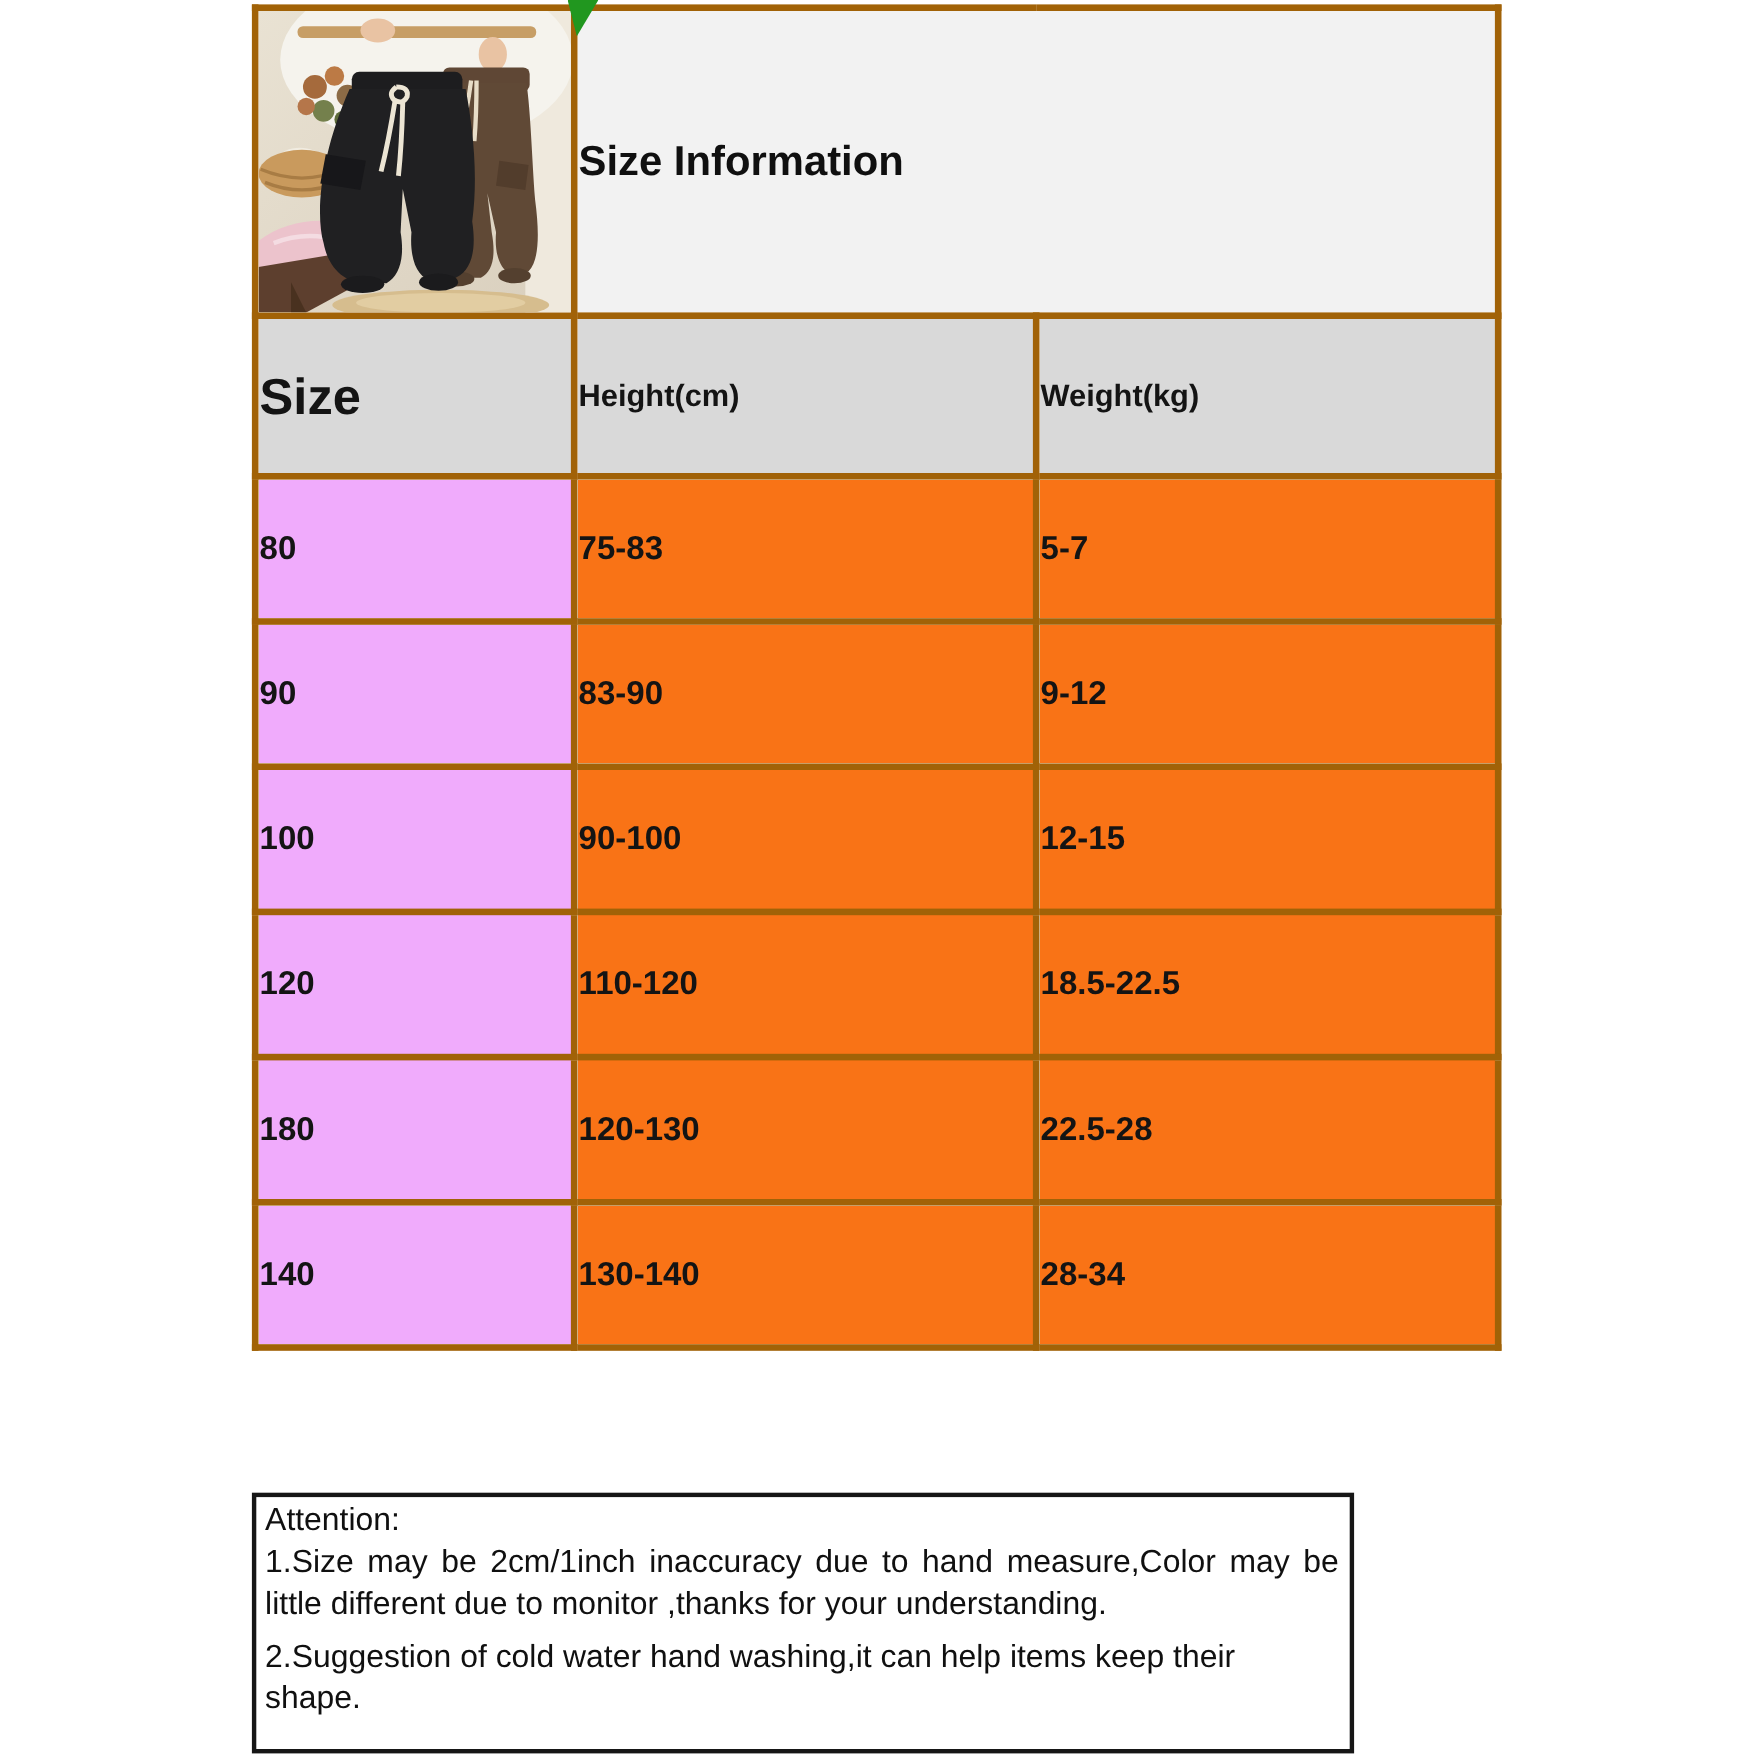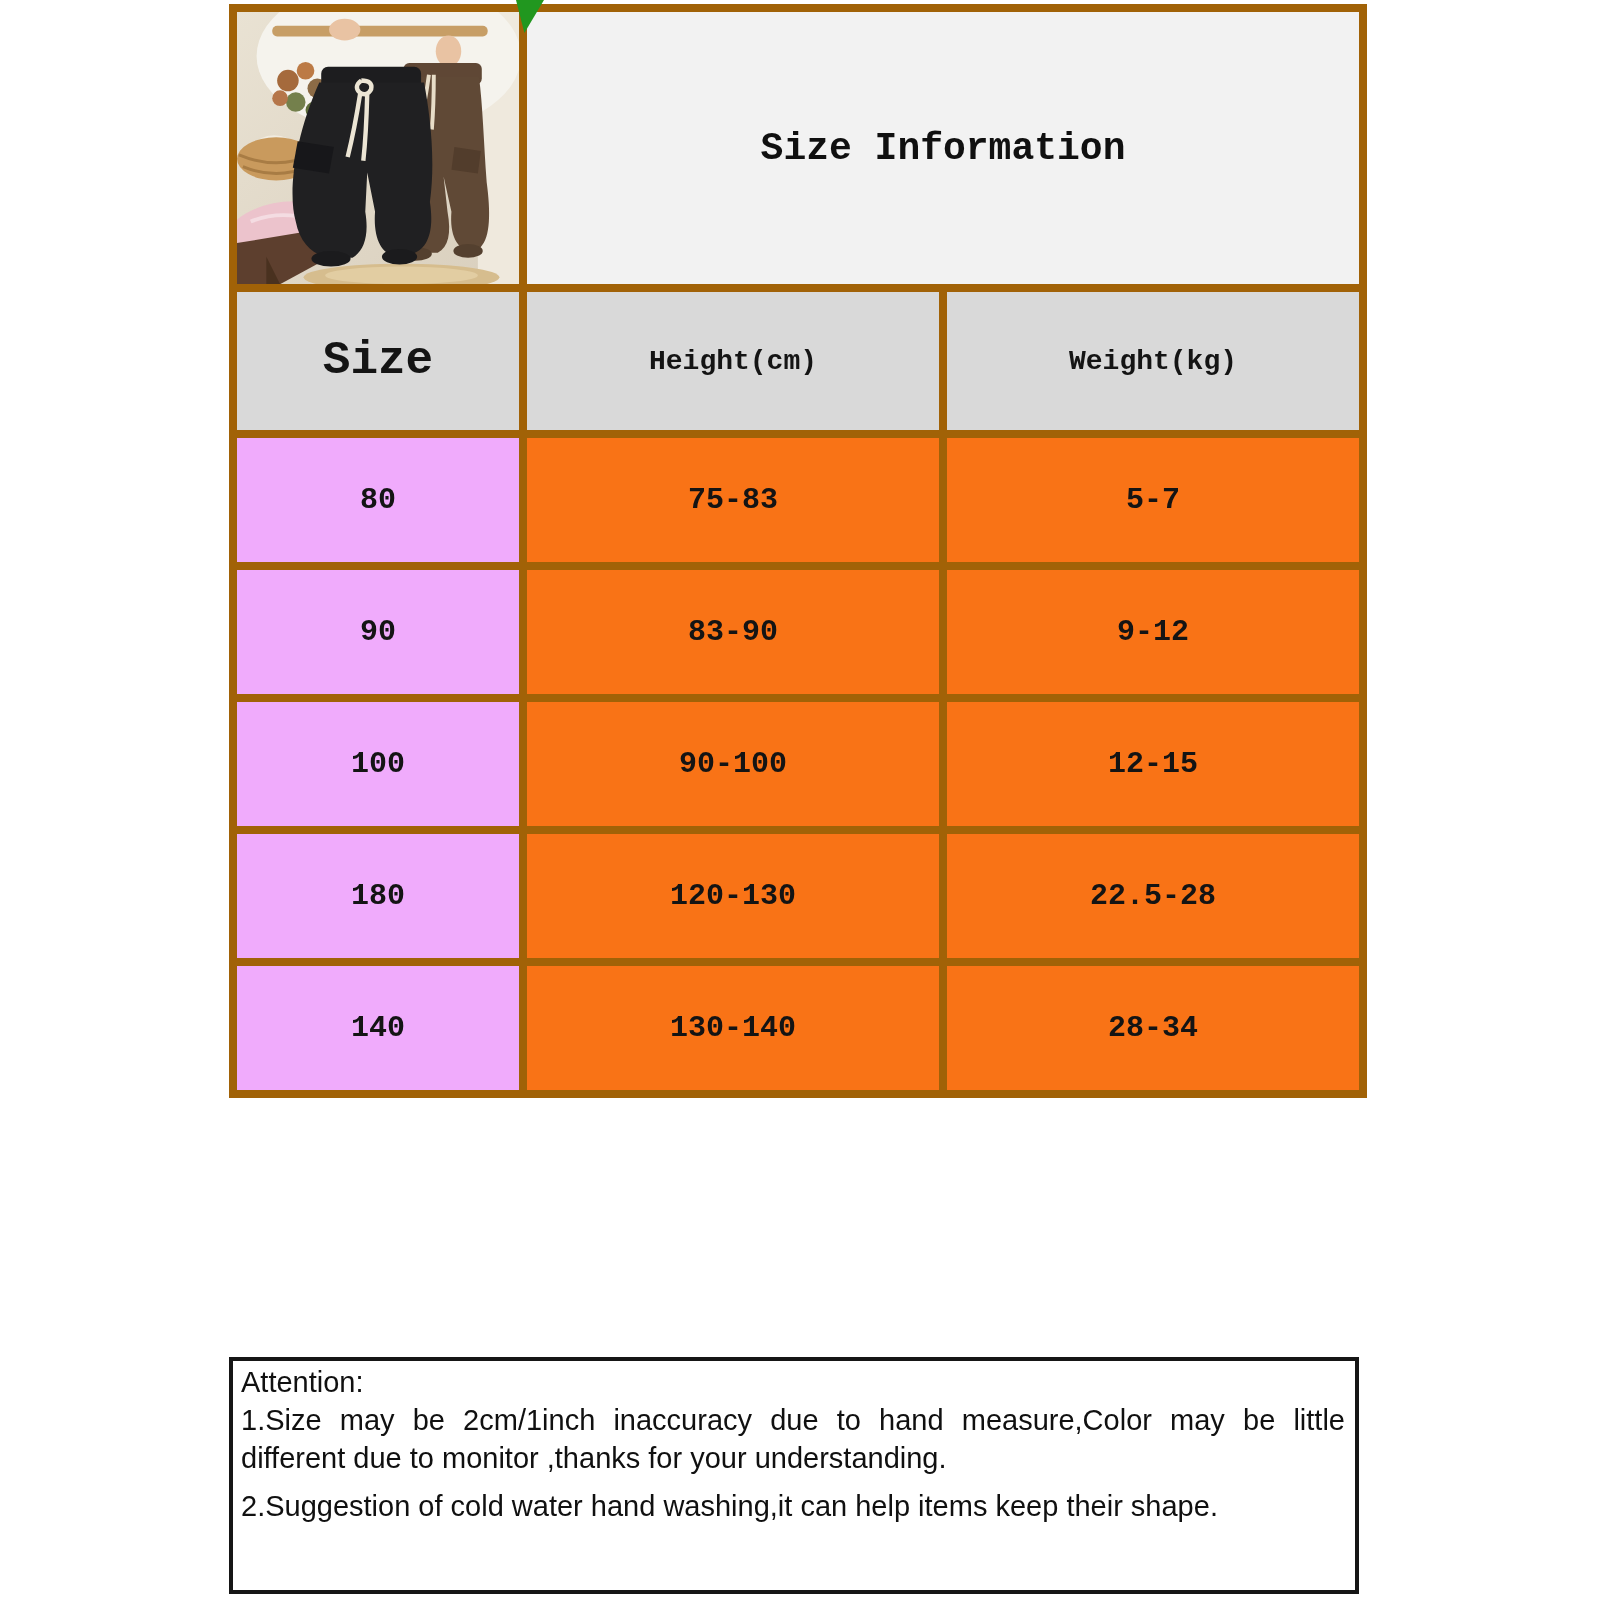--- a/index.html
+++ b/index.html
@@ -9,43 +9,42 @@
     color:#141414;overflow:hidden;
   }
   .stage{position:relative;width:1600px;height:1600px;background:#ffffff;}
 
   
   table.size-table{
     position:absolute;left:229px;top:4px;width:1130px;
     border-collapse:collapse;table-layout:fixed;
   }
   table.size-table td{
-    border:8px solid #a16207;
-    text-align:center;vertical-align:middle;
+    border:6px solid #a16207;
+    text-align:left;vertical-align:middle;
     overflow:hidden;
-    font-family:Liberation Mono, monospace;
   }
   tr.photo-row{height:280px;}
   tr.header-row{height:146px;}
   tr.data-row{height:132px;}
 
   td.photo-cell{padding:0;background:#e6dfd0;position:relative;}
   td.photo-cell svg{display:block;width:100%;height:100%;}
   td.title-cell{background:#f2f2f2;}
   .title-text{font-size:38px;font-weight:bold;color:#101010;}
 
   td.head-size{background:#d9d9d9;font-size:46px;font-weight:bold;}
   td.head-col{background:#d9d9d9;font-size:28px;font-weight:bold;}
 
   td.col-size{background:#f0abfc;font-size:30px;font-weight:bold;}
   td.col-val{background:#f97316;font-size:30px;font-weight:bold;}
 
   
   .attention-box{
-    position:absolute;left:229px;top:1357px;width:1130px;height:237px;
+    position:absolute;left:229px;top:1357px;width:1002px;height:237px;
     box-sizing:border-box;border:4px solid #161616;background:#ffffff;
     padding:2px 10px 0 8px;
   }
   .attention-box p{
     margin:0;font-size:29px;line-height:38px;color:#101010;
   }
   .attention-note1{text-align:justify;}
   .attention-note2{margin-top:10px !important;}
 
   
@@ -147,20 +146,25 @@
           <td class="col-size">90</td>
           <td class="col-val">83-90</td>
           <td class="col-val">9-12</td>
         </tr>
         <tr class="data-row">
           <td class="col-size">100</td>
           <td class="col-val">90-100</td>
           <td class="col-val">12-15</td>
         </tr>
         <tr class="data-row">
+          <td class="col-size">120</td>
+          <td class="col-val">110-120</td>
+          <td class="col-val">18.5-22.5</td>
+        </tr>
+        <tr class="data-row">
           <td class="col-size">180</td>
           <td class="col-val">120-130</td>
           <td class="col-val">22.5-28</td>
         </tr>
         <tr class="data-row">
           <td class="col-size">140</td>
           <td class="col-val">130-140</td>
           <td class="col-val">28-34</td>
         </tr>
       </tbody>

